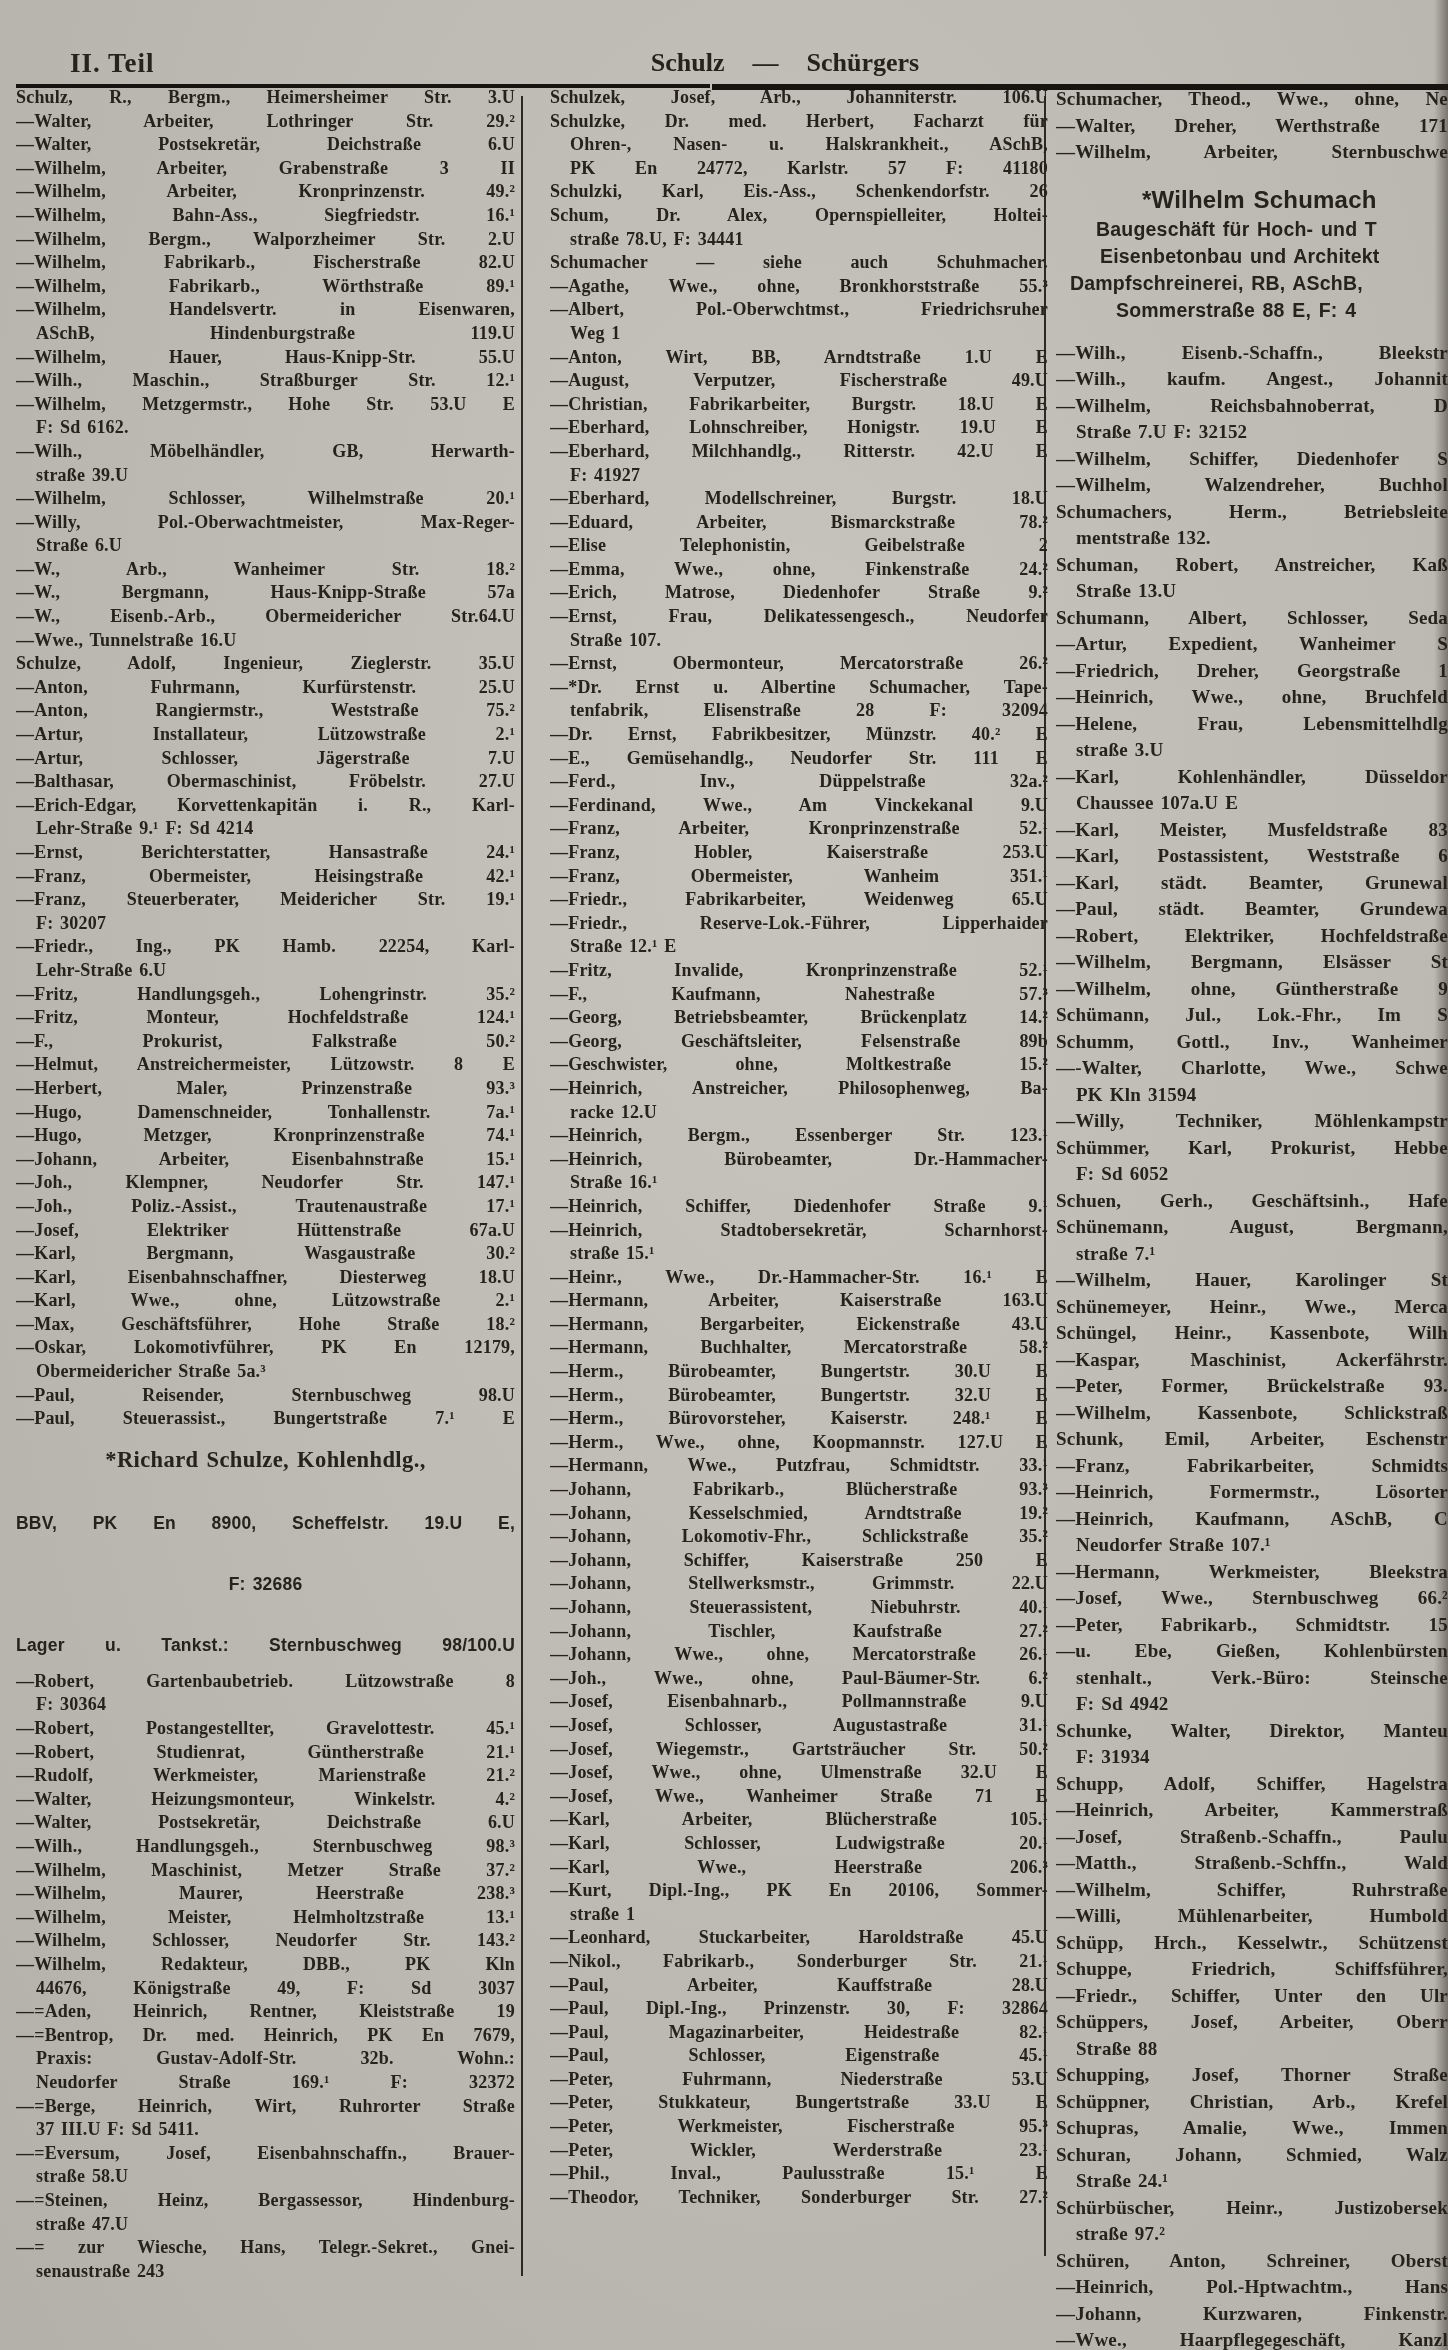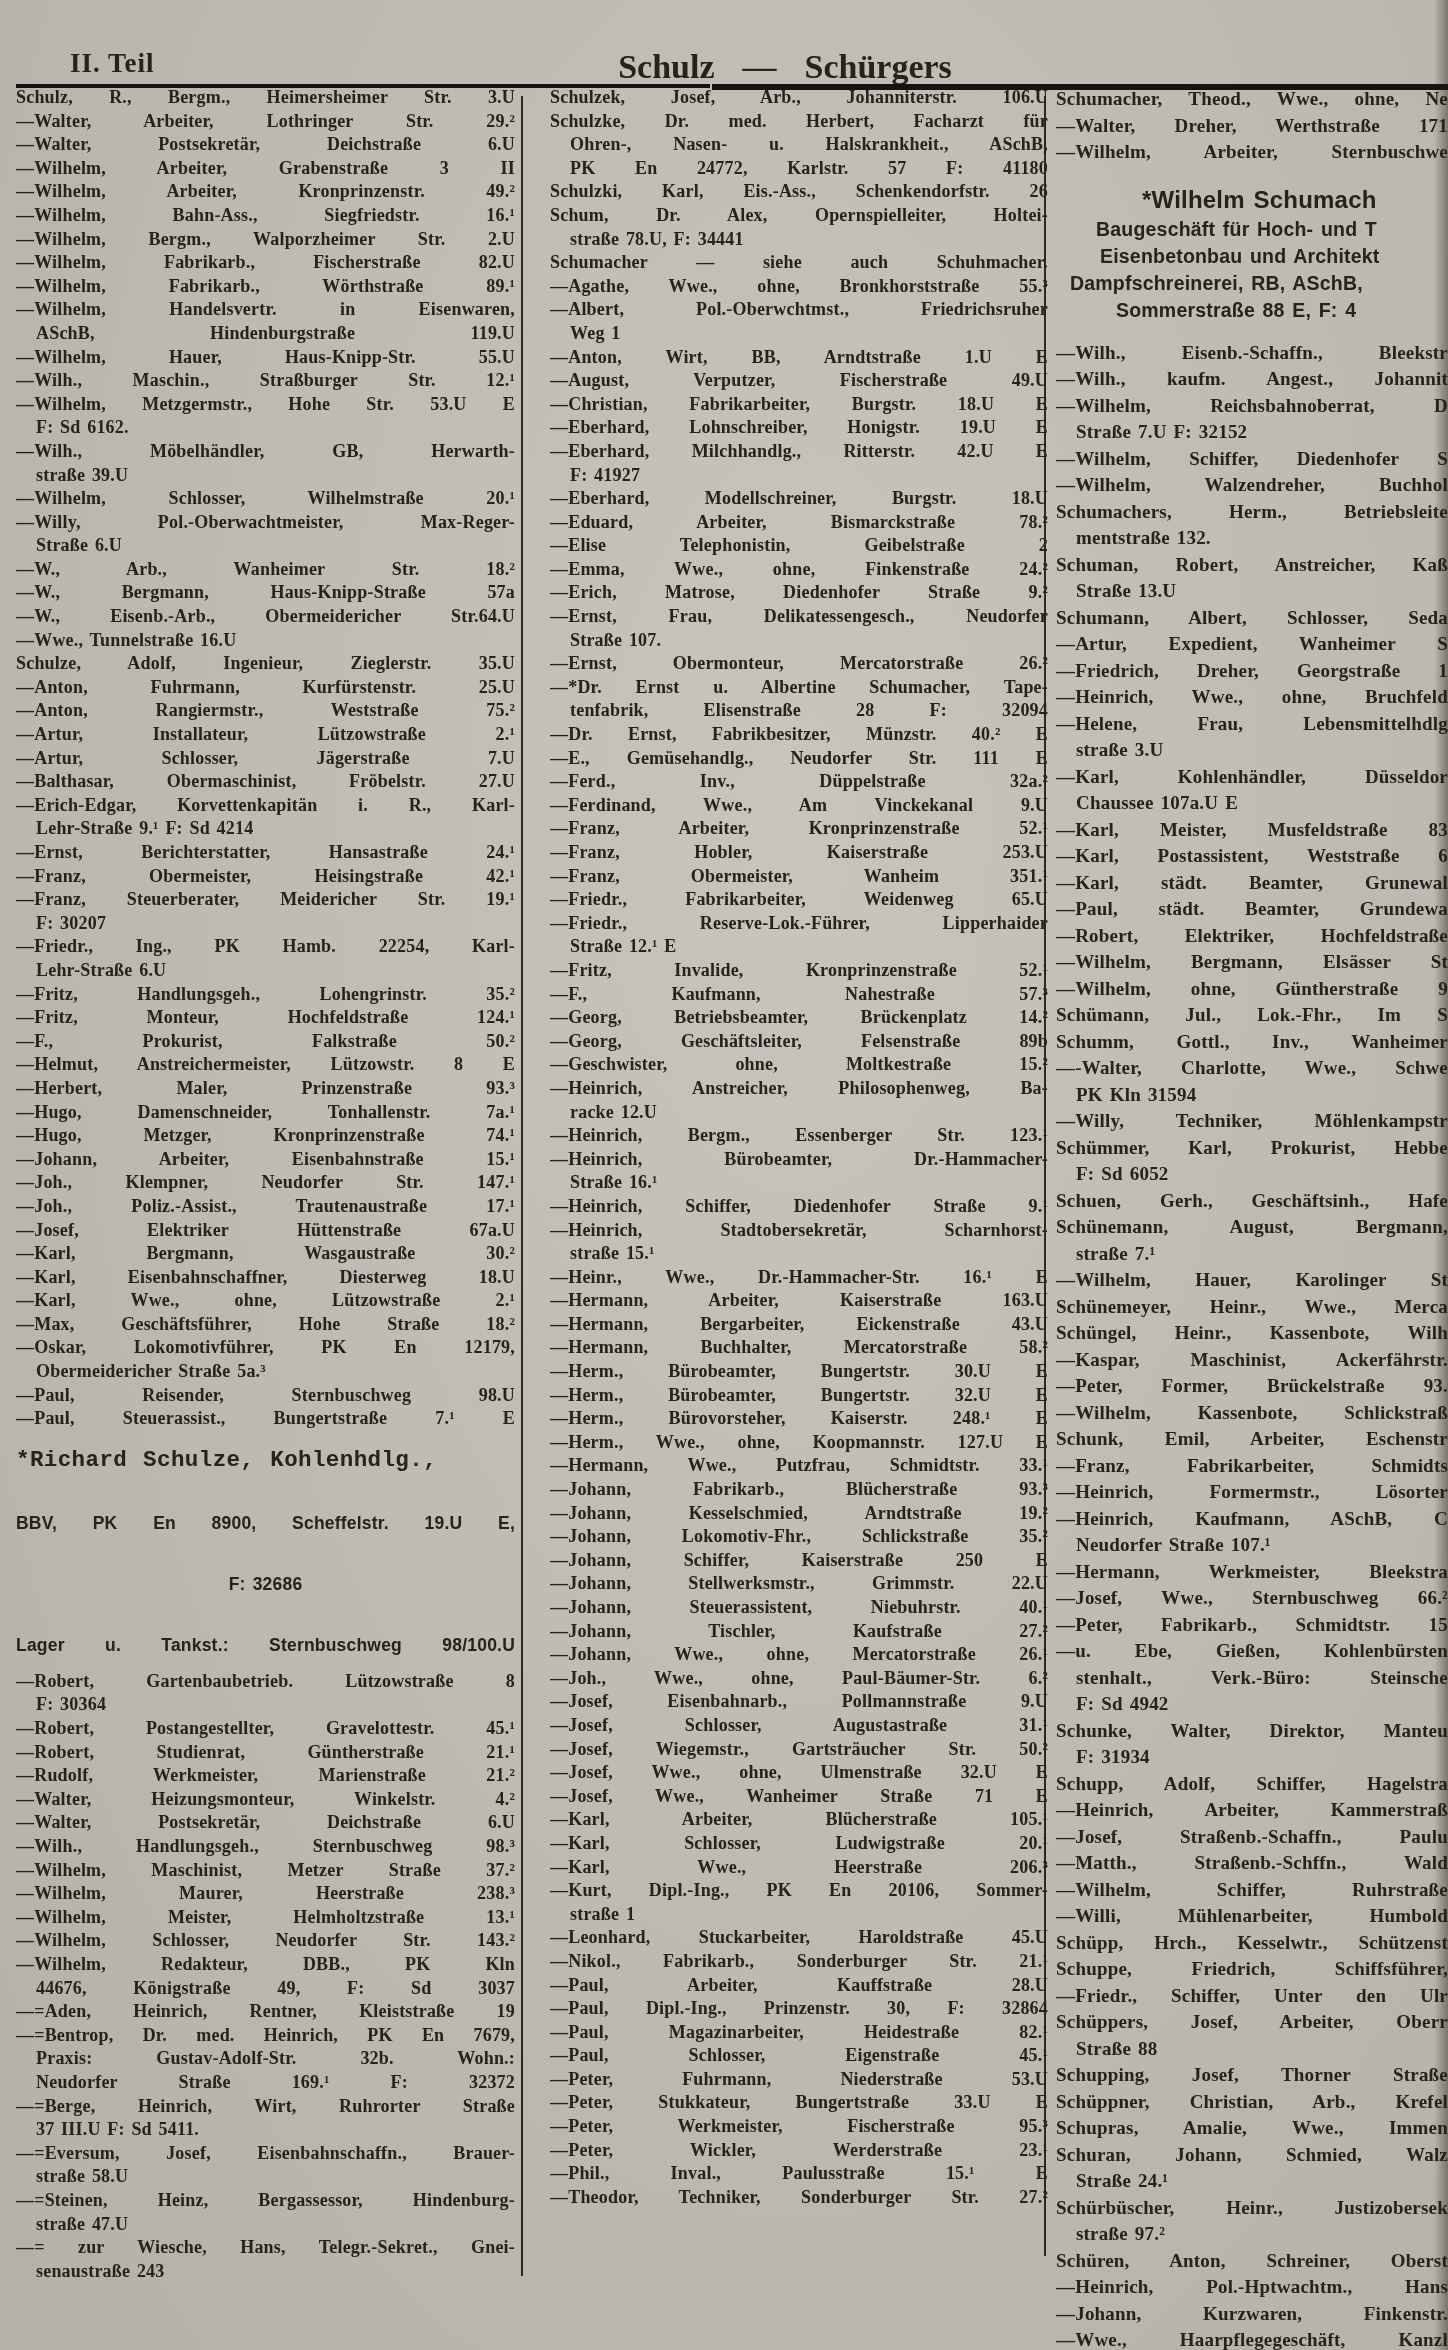--- a/index.html
+++ b/index.html
@@ -19,21 +19,21 @@
   body::before{ 
     content:"";position:absolute;inset:0;pointer-events:none;
     background:radial-gradient(ellipse at 55% 35%, rgba(255,255,255,0.10), rgba(0,0,0,0.07));
   }
   .hdr-part{
     position:absolute;left:70px;top:48px;
     font-size:27px;font-weight:bold;letter-spacing:1px;
   }
   .hdr-title{
     position:absolute;left:600px;top:48px;width:370px;
-    text-align:center;font-size:34px;font-weight:bold;
+    text-align:center;font-size:26px;font-weight:bold;
   }
   .hdr-title span{margin:0 14px;}
   .rule-left{position:absolute;left:16px;top:84px;width:694px;height:4px;background:var(--rule);}
   .rule-right{position:absolute;left:712px;top:84px;width:736px;height:6px;background:var(--rule);}
   .divider{position:absolute;top:96px;width:2px;background:var(--rule);opacity:.88;}
   .div1{left:521px;height:2180px;}
   .div2{left:1044px;height:2160px;}
   .col{position:absolute;top:86px;}
   .col1{left:16px;width:499px;}
   .col2{left:534px;width:498px;margin-left:16px;}
@@ -43,23 +43,23 @@
     font-size:18px;font-weight:bold;line-height:23.6px;
     letter-spacing:.2px;word-spacing:2px;
     white-space:normal;overflow:hidden;
   }
   .col3 .line{font-size:19px;line-height:26.5px;}
   .cont{padding-left:20px;}
   .j{text-align:justify;text-align-last:justify;}
   
   .ad-title{margin-top:14px;}
   .ad-title .line{
-    font-family:Liberation Mono, monospace;
+    font-family:Liberation Serif, serif;
     font-size:22.5px;line-height:30px;font-weight:bold;
-    text-align:left;letter-spacing:.4px;white-space:nowrap;
+    text-align:center;letter-spacing:.4px;white-space:nowrap;
   }
   .ad-sub .line,.ad-sub-j .line,.ad-sub-last .line{
     font-family:"Liberation Sans", sans-serif;
     font-size:17.5px;line-height:25px;font-weight:bold;margin-top:36px;
   }
   .ad-sub .line{text-align:center;}
   .ad-sub-j .line,.ad-sub-last .line{text-align:justify;text-align-last:justify;}
   .ad-sub-last{margin-bottom:12px;}
   
   .ad2-title{margin-top:18px;}

